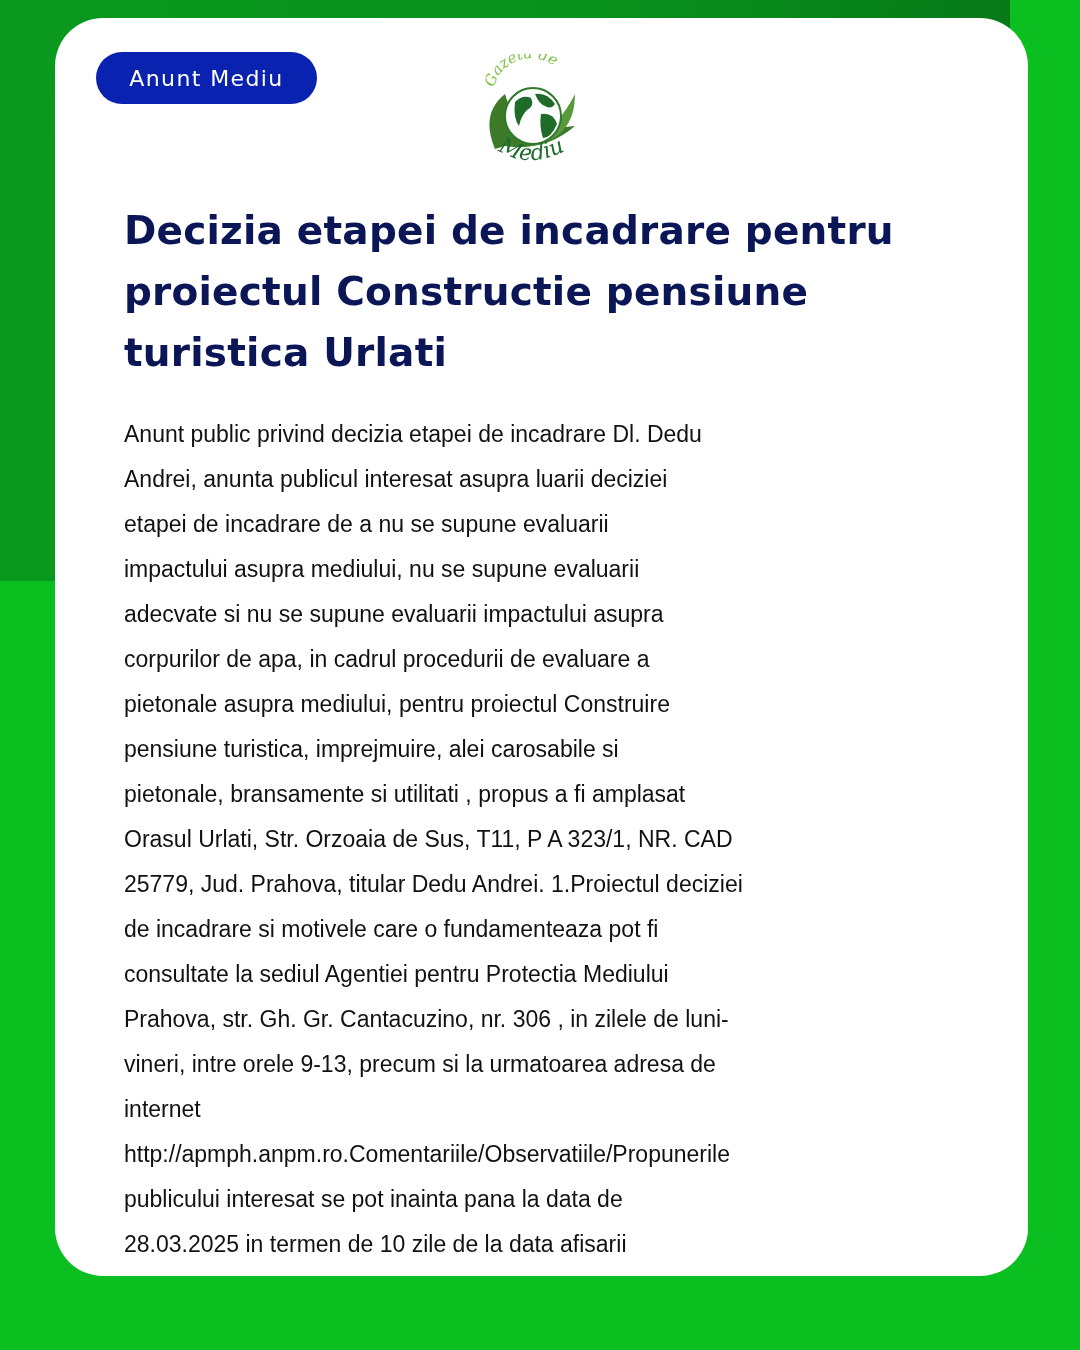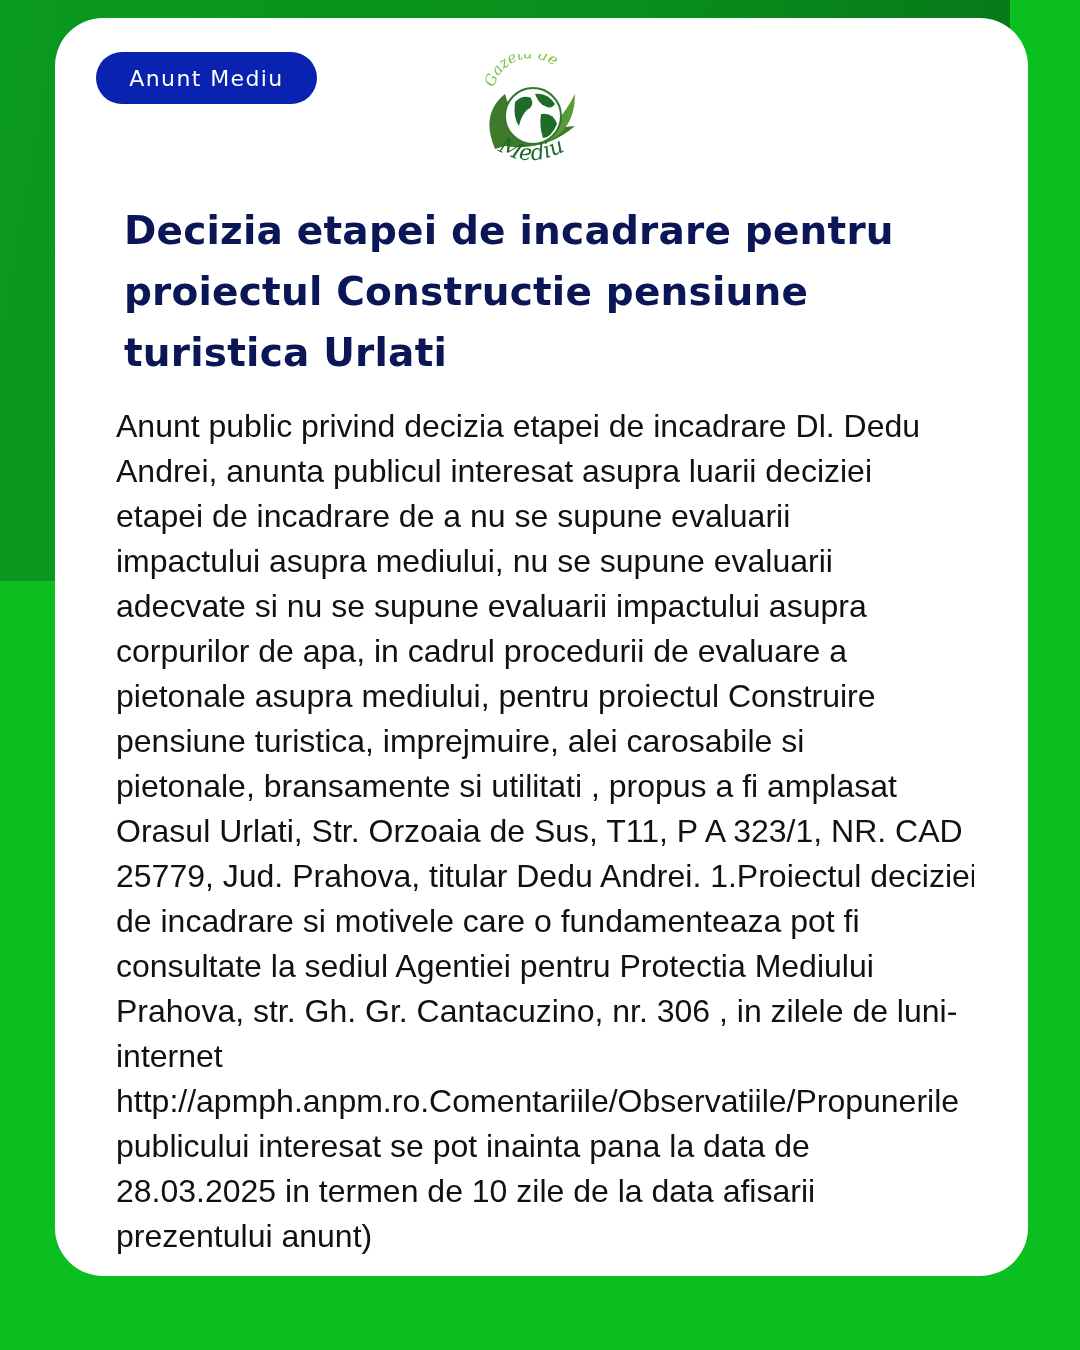--- a/index.html
+++ b/index.html
@@ -28,23 +28,23 @@
       position: absolute; left: 420px; top: 36px; width: 110px; height: 120px;
     }
     .title {
       position: absolute; left: 57px; top: 170px; width: 860px;
       margin: 12px; color: #0b1657;
       font-family: "DejaVu Sans", sans-serif; font-weight: bold;
       font-size: 39px; line-height: 61px; letter-spacing: 0.2px;
     }
     .body-text {
       position: absolute; left: 57px; top: 382px; width: 858px; height: 876px;
-      overflow: hidden; margin: 4px; color: #111111;
+      overflow: hidden; margin: 12px; color: #111111;
       font-family: "Liberation Sans", sans-serif;
-      font-size: 32px; line-height: 45px;
+      font-size: 23px; line-height: 45px;
     }
     .body-text .ln { display: block; white-space: nowrap; overflow: hidden; }
   </style>
 </head>
 <body>
 
 <div class="bg-dark"></div>
 
 <div class="card">
 
@@ -90,19 +90,20 @@
     <span class="ln">adecvate si nu se supune evaluarii impactului asupra</span>
     <span class="ln">corpurilor de apa, in cadrul procedurii de evaluare a</span>
     <span class="ln">pietonale asupra mediului, pentru proiectul Construire</span>
     <span class="ln">pensiune turistica, imprejmuire, alei carosabile si</span>
     <span class="ln">pietonale, bransamente si utilitati , propus a fi amplasat</span>
     <span class="ln">Orasul Urlati, Str. Orzoaia de Sus, T11, P A 323/1, NR. CAD</span>
     <span class="ln">25779, Jud. Prahova, titular Dedu Andrei. 1.Proiectul deciziei</span>
     <span class="ln">de incadrare si motivele care o fundamenteaza pot fi</span>
     <span class="ln">consultate la sediul Agentiei pentru Protectia Mediului</span>
     <span class="ln">Prahova, str. Gh. Gr. Cantacuzino, nr. 306 , in zilele de luni-</span>
+    <span class="ln">vineri, intre orele 9-13, precum si la urmatoarea adresa de</span>
     <span class="ln">internet</span>
     <span class="ln">http://apmph.anpm.ro.Comentariile/Observatiile/Propunerile</span>
     <span class="ln">publicului interesat se pot inainta pana la data de</span>
     <span class="ln">28.03.2025 in termen de 10 zile de la data afisarii</span>
     <span class="ln">prezentului anunt)</span>
   </div>
 </div>
 
 </body></html>

